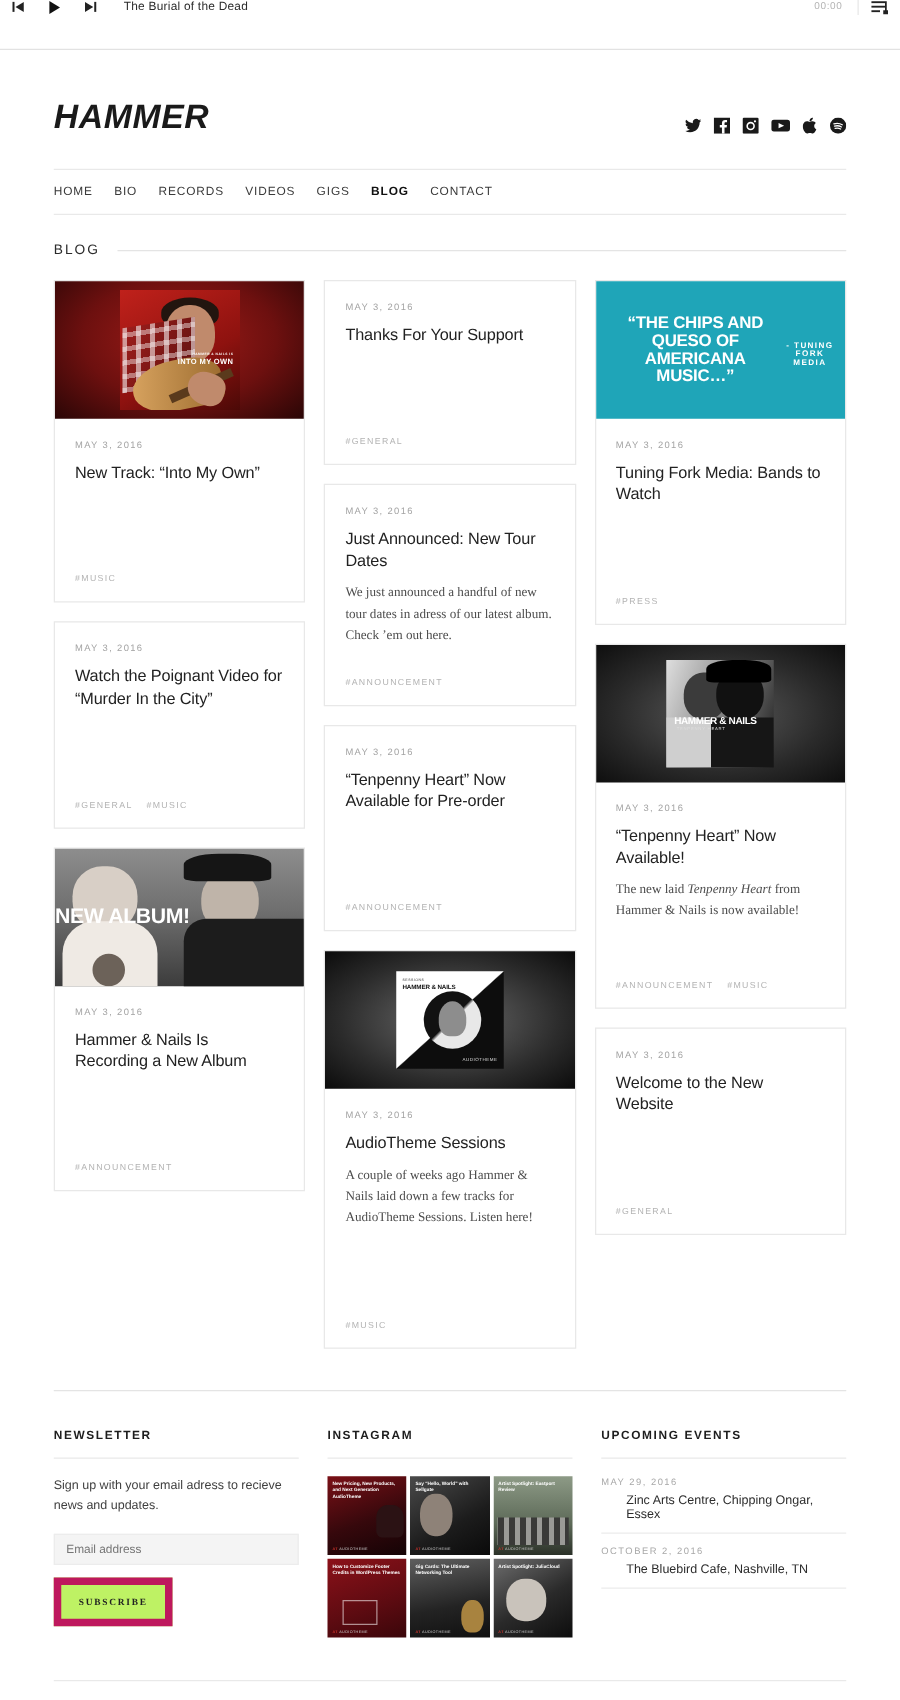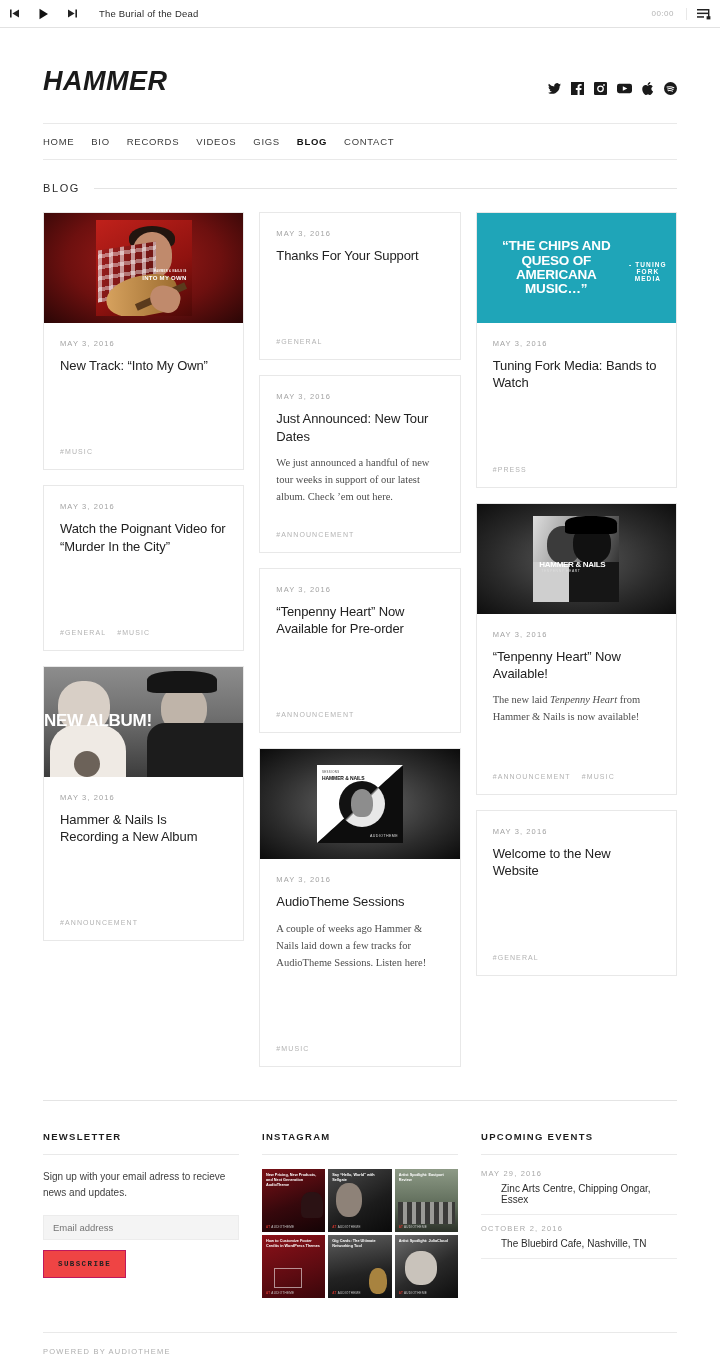--- a/index.html
+++ b/index.html
@@ -6,22 +6,22 @@
   html, body {
     width: 720px; height: 1360px;
     background: #f3f3f3;
     font-family: "Liberation Sans", sans-serif;
     -webkit-font-smoothing: antialiased;
   }
   .page { width: 720px; height: 1360px; position: relative; background: #f3f3f3; overflow: hidden; }
 
   
   .player {
-    height: 28px; background: #fff; border-bottom: 1px solid #e2e2e2;
-    display: flex; align-items: center;
+    height: 40px; background: #fff; border-bottom: 1px solid #e2e2e2;
+    display: flex; align-items: flex-start;
   }
   .player-btn {
     width: 28px; display: flex; align-items: center; justify-content: center;
     cursor: pointer;
   }
   .player-sep { width: 1px; background: #e8e8e8; }
   .player-title {
     flex: 1; display: flex; align-items: center;
     padding-left: 12px; font-size: 9.5px; color: #2b2b2b; letter-spacing: .2px;
   }
@@ -269,24 +269,24 @@
     border-bottom: 1px solid #e9e9e9;
   }
   .widget .inner { padding-top: 14px; }
   .nl-text { font-size: 10px; line-height: 1.62; color: #3f3f3f; }
   .nl-input {
     margin-top: 14px; width: 196px; height: 25px; background: #f4f4f4;
     border: 1px solid #ececec; font-size: 9.5px; color: #a8a8a8;
     padding: 0 9px; font-family: "Liberation Sans", sans-serif;
   }
   .nl-btn {
-    margin-top: 10px; background: #ef4444; border: 1px solid #be185d;
+    margin-top: 10px; background: #bef264; border: 6px solid #be185d;
     font-size: 7.5px; letter-spacing: 1.4px; font-weight: bold; color: #222;
     padding: 9px 14px; cursor: pointer; text-transform: uppercase;
-    font-family: Liberation Mono, monospace;
+    font-family: Liberation Serif, serif;
   }
 
   .ig-grid { display: grid; grid-template-columns: repeat(3, 1fr); gap: 3px; width: 196px; }
   .ig-cell {
     position: relative; aspect-ratio: 1 / 1; overflow: hidden; cursor: pointer;
   }
   .ig-cap {
     position: absolute; left: 4px; top: 4px; right: 4px;
     font-size: 3.8px; line-height: 1.35; color: #fff; font-weight: bold;
   }
@@ -477,21 +477,21 @@
             </div>
             <div class="card-tags">
               <span>#GENERAL</span>
             </div>
           </div>
 
           <div class="card">
             <div class="card-body">
               <div class="card-date">MAY 3, 2016</div>
               <div class="card-title">Just Announced: New Tour Dates</div>
-              <div class="card-excerpt">We just announced a handful of new tour weeks in support of our latest album. Check ’em out here.</div>
+              <div class="card-excerpt">We just announced a handful of new tour dates in adress of our latest album. Check ’em out here.</div>
               <div class="spacer-sm"></div>
             </div>
             <div class="card-tags">
               <span>#ANNOUNCEMENT</span>
             </div>
           </div>
 
           <div class="card">
             <div class="card-body">
               <div class="card-date">MAY 3, 2016</div>

